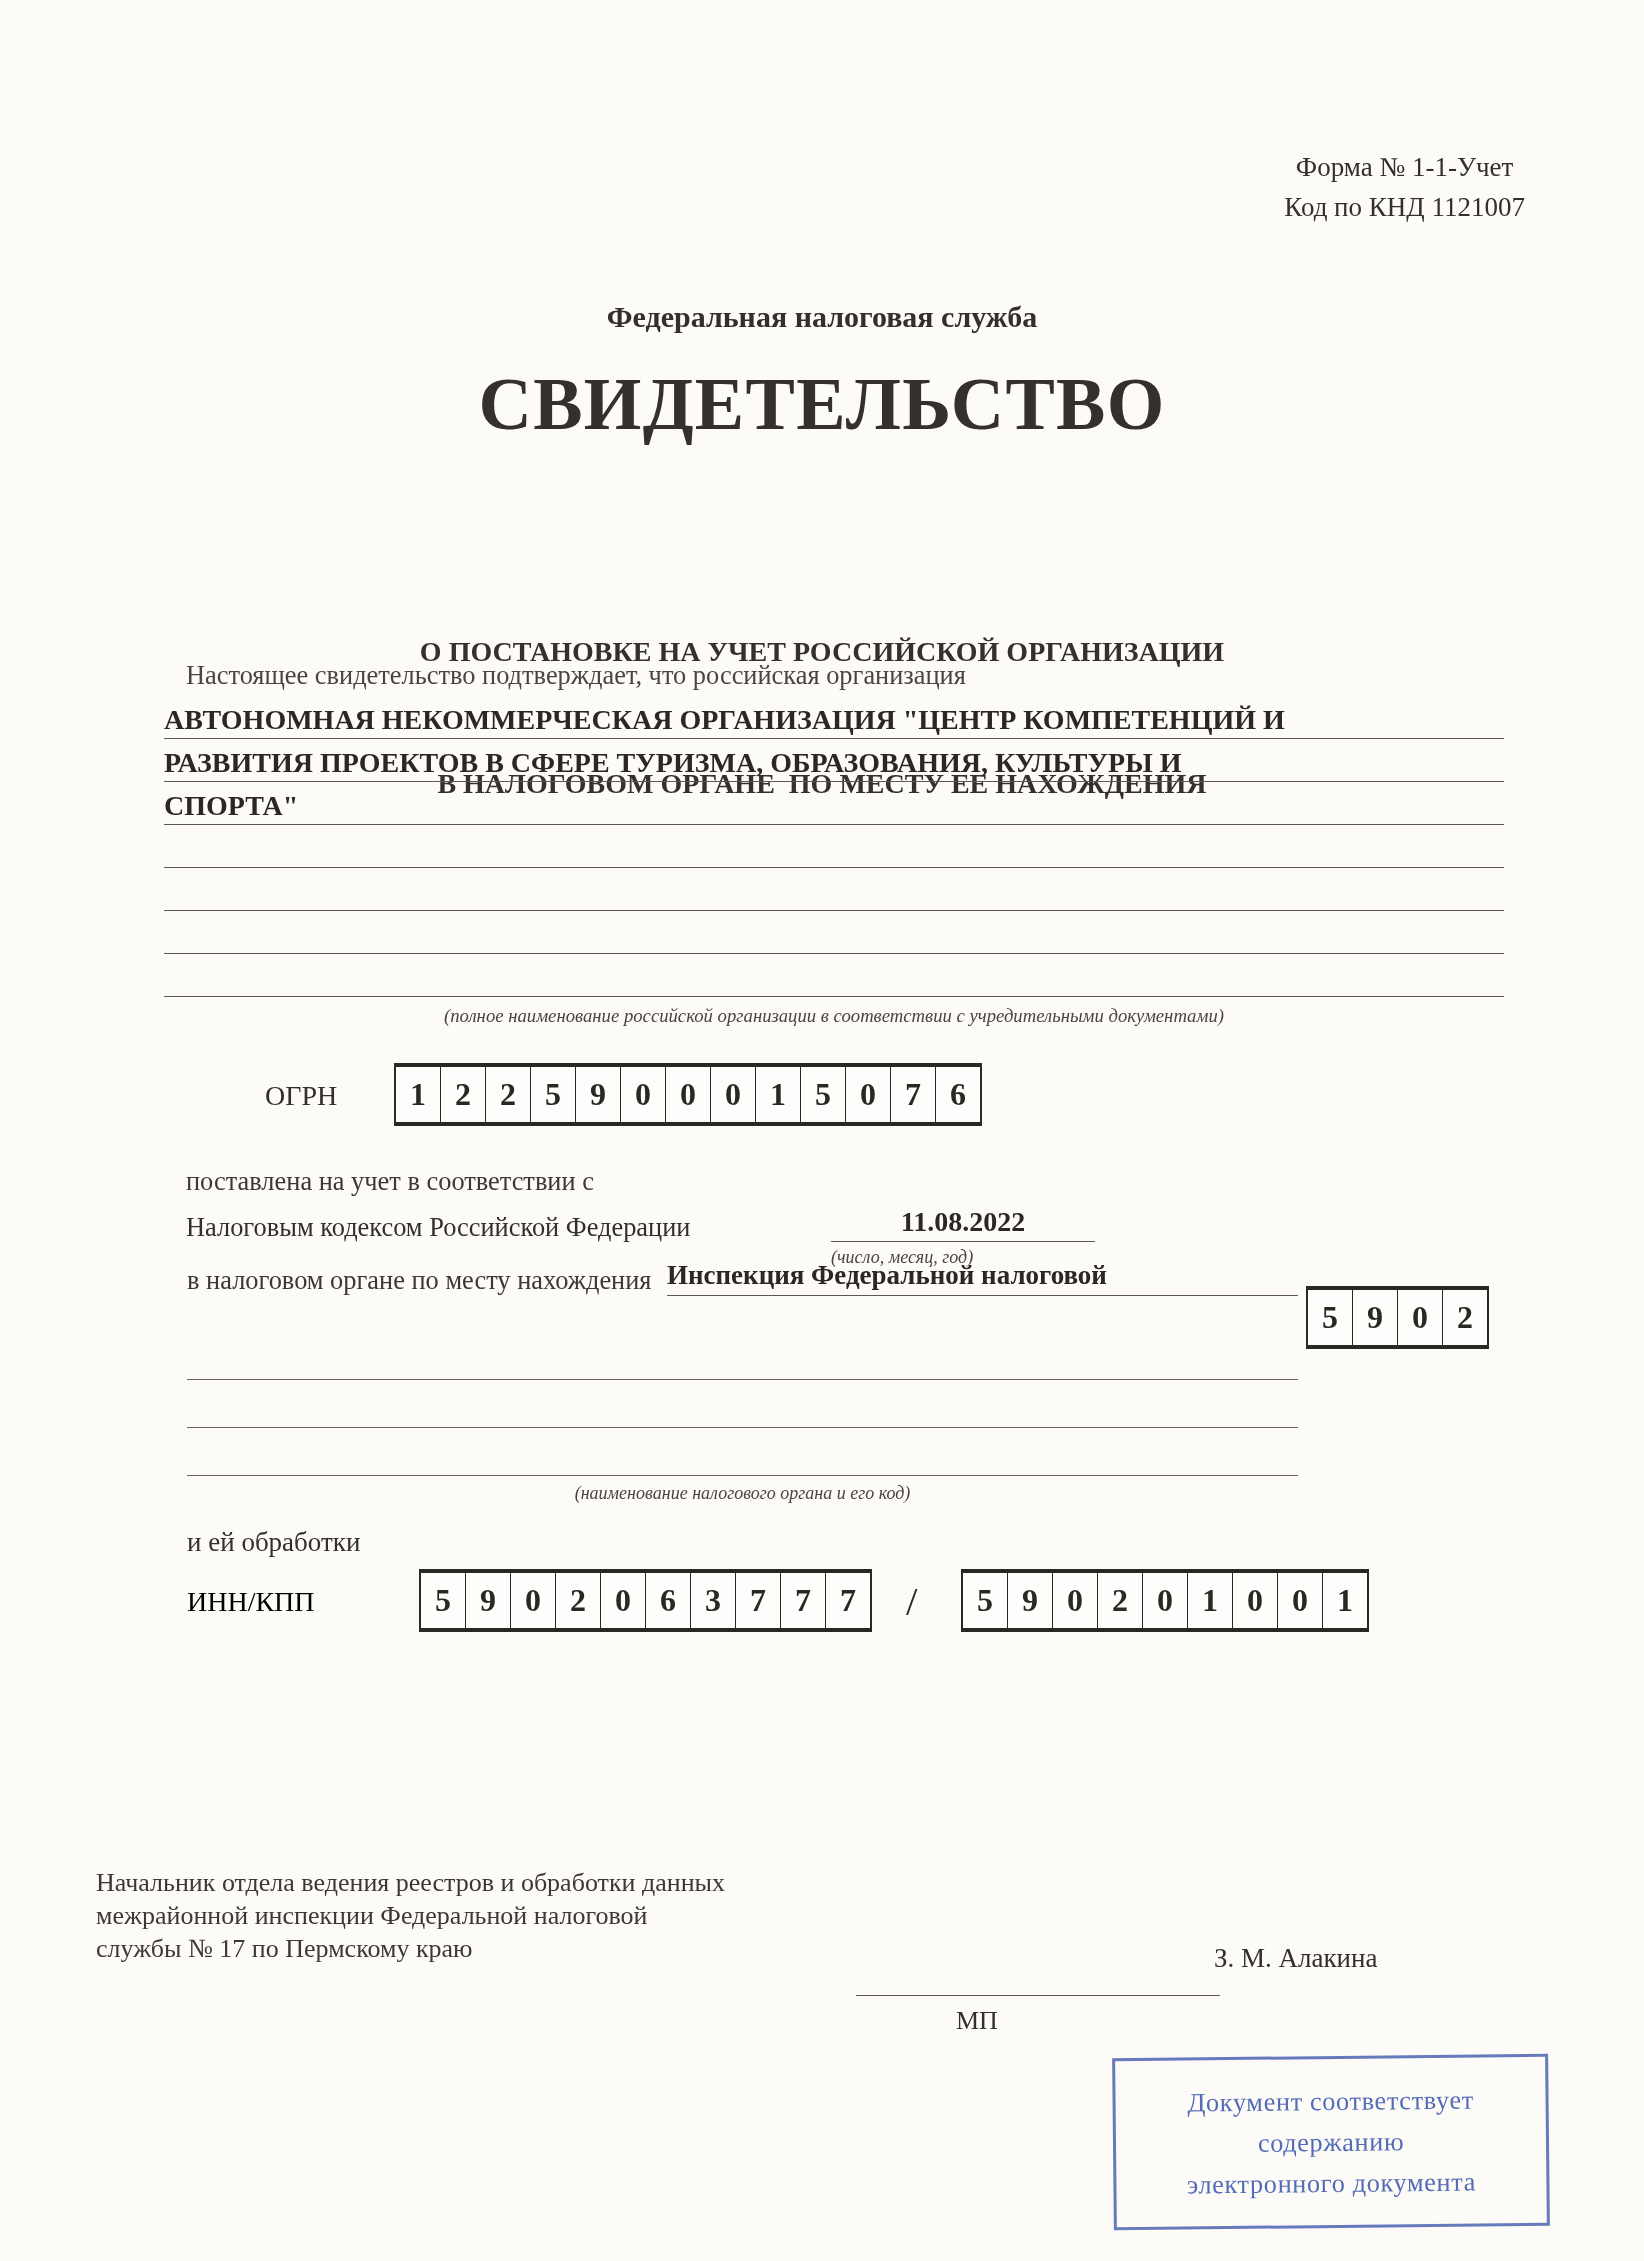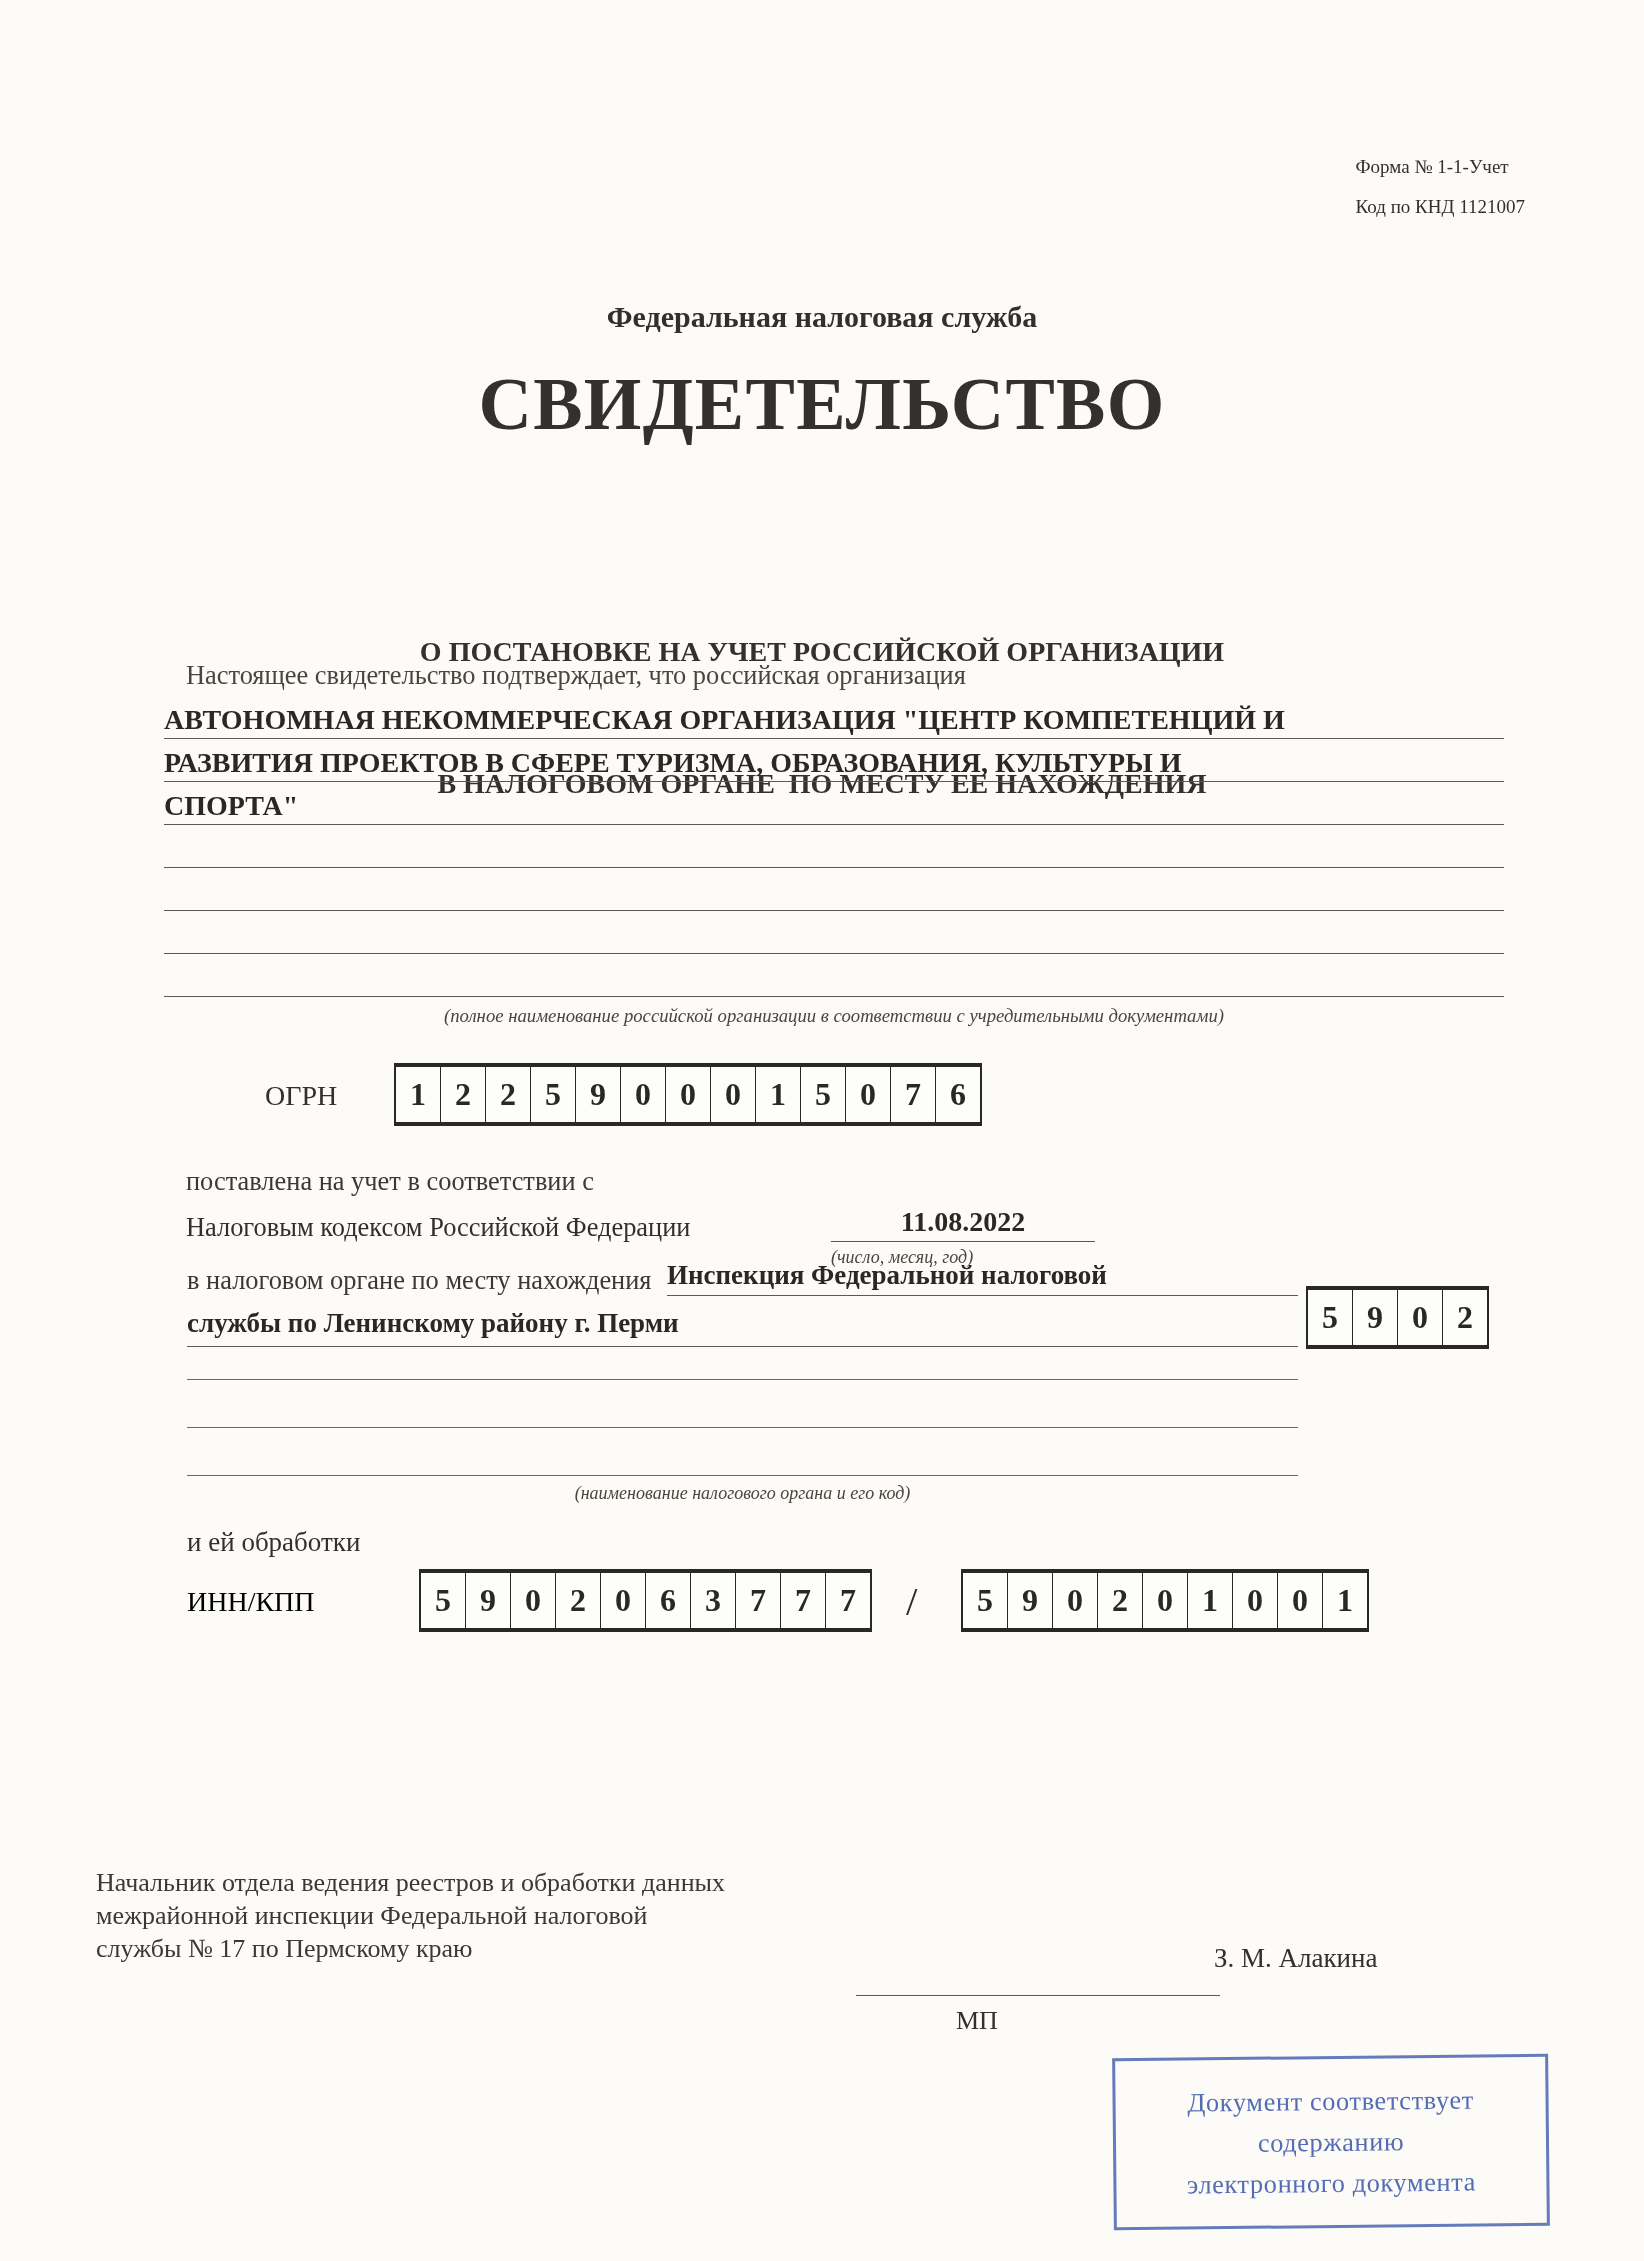--- a/index.html
+++ b/index.html
@@ -7,21 +7,21 @@
     position:relative;
     width:1644px;height:2261px;
     margin:0 auto;
     background:#fcfbf8;
     font-family:"Liberation Serif","DejaVu Serif",serif;
     color:#2e2b28;
     overflow:hidden;
   }
   .abs{position:absolute;}
   
-  .form-ref{top:147px;right:119px;text-align:left;font-size:19px;line-height:40px;color:#33302c;}
+  .form-ref{top:147px;right:119px;text-align:center;font-size:27px;line-height:40px;color:#33302c;}
   
   .agency{top:300px;left:0;width:100%;text-align:center;font-size:30px;font-weight:bold;color:#33302c;}
   .cert-title{top:362px;left:0;width:100%;text-align:center;font-size:74px;font-weight:bold;letter-spacing:1.3px;color:#34302d;}
   .subtitle{top:542px;left:0;width:100%;text-align:center;font-size:28px;font-weight:bold;line-height:44px;color:#34302d;white-space:pre-wrap;}
   .intro{top:660px;left:186px;font-size:26.4px;color:#4a453f;}
   
   .org-block{top:696px;left:164px;width:1340px;}
   .org-row{
     box-sizing:border-box;height:43px;
     display:flex;align-items:flex-end;padding-bottom:1.9px;
@@ -132,21 +132,20 @@
 
   <div class="abs reg-line1">поставлена на учет в соответствии с</div>
   <div class="abs reg-line2">Налоговым кодексом Российской Федерации</div>
   <div class="abs date-field">11.08.2022</div>
   <div class="abs caption date-caption">(число, месяц, год)</div>
 
   <div class="abs tax-line-a">
     <span class="tax-prefix">в налоговом органе по месту нахождения</span>
     <span class="tax-name1">Инспекция Федеральной налоговой</span>
   </div>
-  <div class="abs tax-line-b">службы по Ленинскому району г. Перми</div>
   <div class="abs digit-boxes code-boxes">
       <span class="cell">5</span>
       <span class="cell">9</span>
       <span class="cell">0</span>
       <span class="cell">2</span>
     </div>
 
   <div class="abs blank-rows">
     <div class="blank-row"></div>
     <div class="blank-row"></div>

